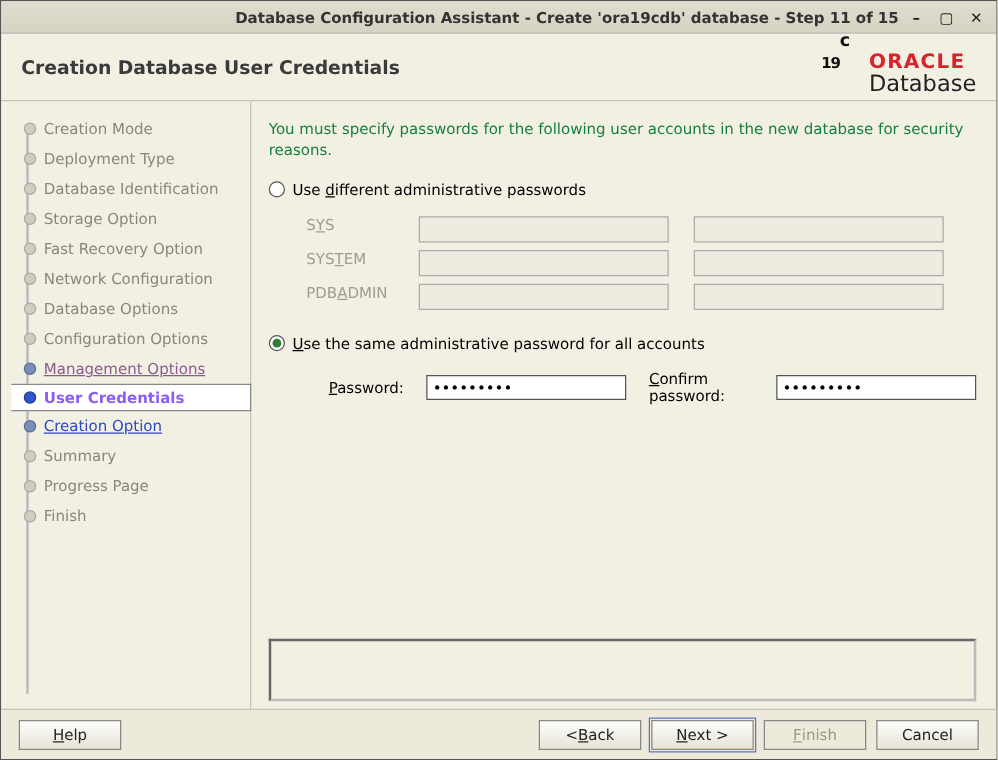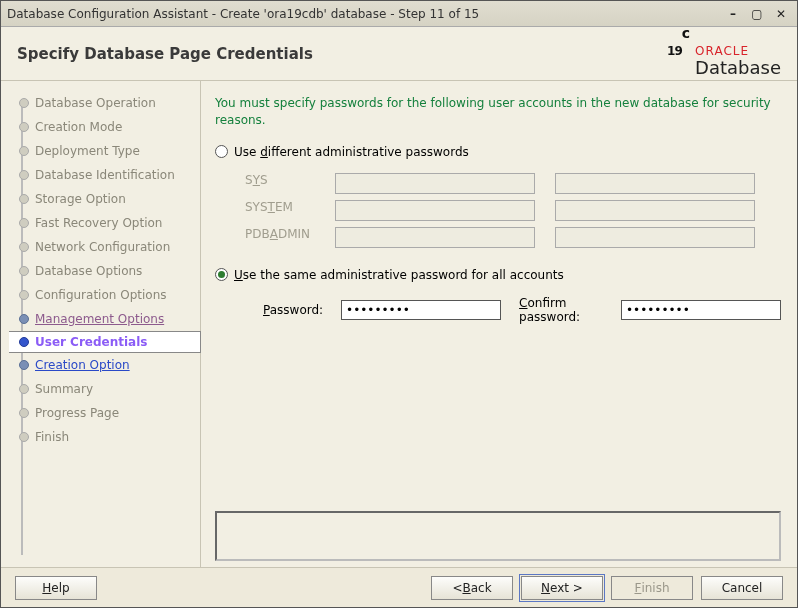--- a/index.html
+++ b/index.html
@@ -1,28 +1,28 @@
 <!DOCTYPE html>
 <html><head>
 <meta charset="utf-8">
 <style>
   * { box-sizing: border-box; margin: 0; padding: 0; font-family: "DejaVu Sans", "Liberation Sans", Arial, sans-serif; font-size: 12px; }
   html, body { width: 798px; height: 608px; overflow: hidden; background: #ece9d8; }
   .window { width: 798px; height: 608px; display: flex; flex-direction: column; border: 1px solid #555; }
   .titlebar { height: 26px; background: linear-gradient(#e0ddd0,#d6d3c4); display: flex; align-items: center; padding: 0 6px; border-bottom: 1px solid #aaa; }
-  .titlebar .title { flex: 1; text-align: left; font-weight: normal; color: #333; }
+  .titlebar .title { flex: 1; text-align: right; font-weight: bold; color: #333; }
   .titlebar .ctl { width: 20px; height: 16px; margin-left: 4px; display: flex; align-items: center; justify-content: center; color: #222; font-weight: bold; cursor: pointer; }
   .body { flex: 1; display: flex; flex-direction: column; background: #f2efe3; }
   .header { height: 54px; display: flex; align-items: center; padding: 0 16px; border-bottom: 1px solid #c8c4b4; }
   .header .heading { flex: 1; font-size: 15px; font-weight: bold; color: #3a3a3a; }
-  .logo { display: flex; align-items: baseline; gap: 6px; }
+  .logo { display: flex; align-items: baseline; gap: 16px; }
   .logo .nineteen { font-size: 26px; font-weight: 900; color: #111; letter-spacing: -1px; }
   .logo .nineteen sup { font-size: 14px; position: relative; top: -7px; }
   .logo .oracle { display:flex; flex-direction: column; align-items: flex-start; line-height: 1; }
-  .logo .oracle .w { color: #d8232a; font-size: 12px; font-weight: 400; letter-spacing: 1px; }
+  .logo .oracle .w { color: #d8232a; font-size: 16px; font-weight: 700; letter-spacing: 1px; }
   .logo .oracle .db { color: #222; font-size: 18px; align-self: flex-end; margin-top: 2px; }
   .content { flex: 1; display: flex; min-height: 0; }
   .sidebar { width: 200px; border-right: 1px solid #c8c4b4; padding: 10px 0 10px 8px; position: relative; }
   .steps::before { content:""; position:absolute; left:20px; top:18px; bottom:12px; width:2px; background:#bbb; }
   .step { position: relative; height: 24px; display: flex; align-items: center; padding-left: 26px; color: #8a8779; }
   .step .bullet { position:absolute; left:15px; top:50%; transform:translate(-50%,-50%); width:10px; height:10px; border-radius:50%; background:#cfcdc0; border:1px solid #aaa; }
   .step.visited .bullet { background:#7a8fb5; border-color:#5a6f95; }
   .step.visited a { color:#8d5a8d; text-decoration: underline; }
   .step.adjacent .bullet { background:#7a8fb5; border-color:#5a6f95; }
   .step.adjacent a { color:#2a49c7; text-decoration: underline; }
@@ -59,36 +59,32 @@
 
 <div class="window">
   <div class="titlebar">
     <span class="title">Database Configuration Assistant - Create 'ora19cdb' database - Step 11 of 15</span>
     <span class="ctl">–</span>
     <span class="ctl">▢</span>
     <span class="ctl">✕</span>
   </div>
   <div class="body">
     <div class="header">
-      <div class="heading">Specify Database Page Credentials</div>
+      <div class="heading">Creation Database User Credentials</div>
       <div class="logo">
         <span class="nineteen"><span>19</span><sup>c</sup></span>
         <span class="oracle">
           <span class="w">ORACLE</span>
           <span class="db">Database</span>
         </span>
       </div>
     </div>
     <div class="content">
       <div class="sidebar">
         <div class="steps" id="steps">
-            <div class="step past">
-              <span class="bullet"></span>
-              <span class="lbl">Database Operation</span>
-            </div>
             <div class="step past">
               <span class="bullet"></span>
               <span class="lbl">Creation Mode</span>
             </div>
             <div class="step past">
               <span class="bullet"></span>
               <span class="lbl">Deployment Type</span>
             </div>
             <div class="step past">
               <span class="bullet"></span>

